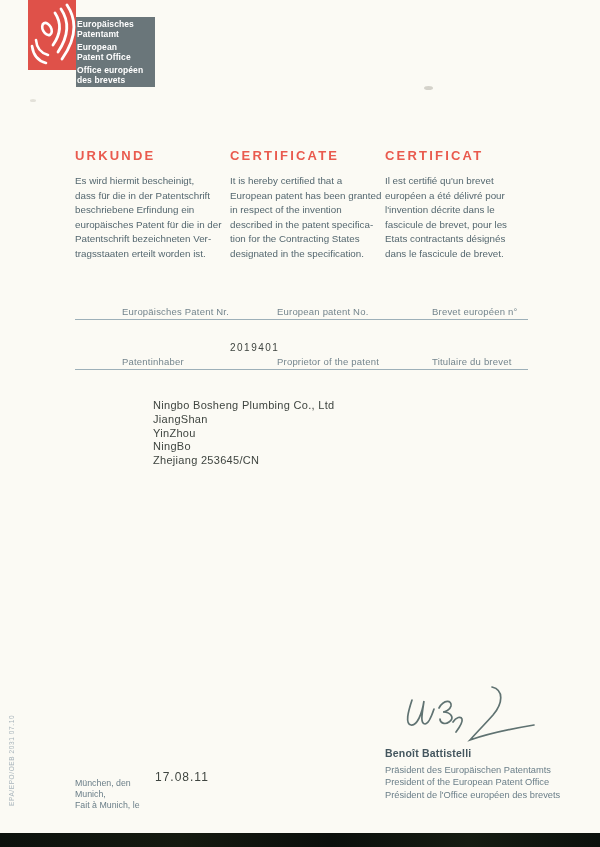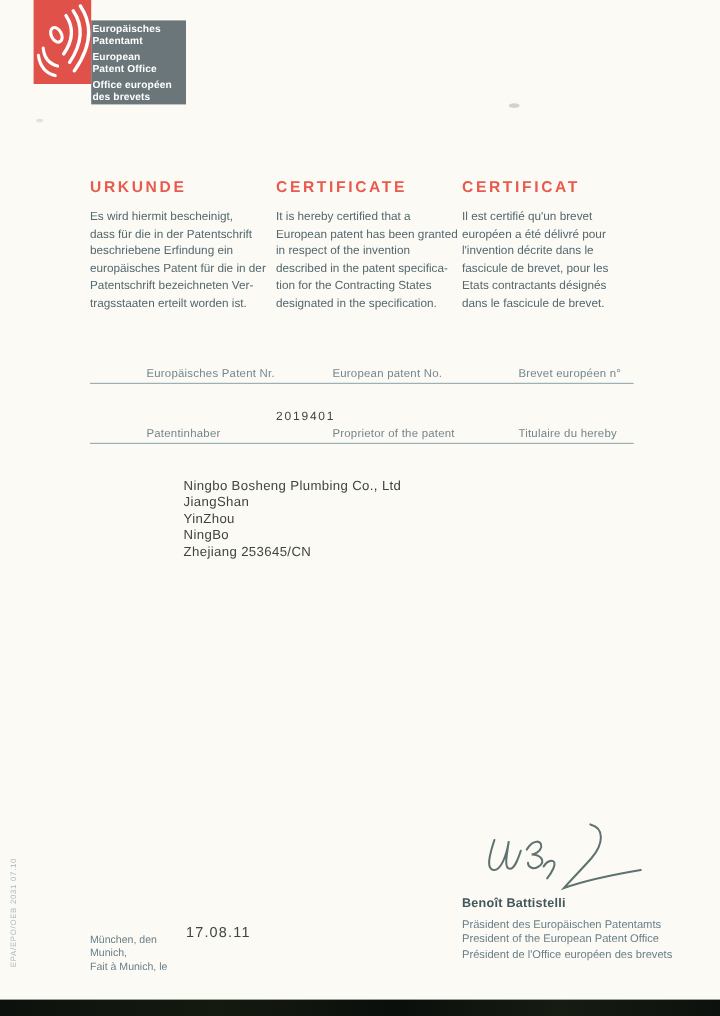--- a/index.html
+++ b/index.html
@@ -114,21 +114,21 @@
     <div class="field-label col1">Europäisches Patent Nr.</div>
     <div class="field-label col2">European patent No.</div>
     <div class="field-label col3">Brevet européen n°</div>
   </div>
   <div class="rule rule-1"></div>
   <div class="patent-number typed">2019401</div>
 
   <div class="row2">
     <div class="field-label col1">Patentinhaber</div>
     <div class="field-label col2">Proprietor of the patent</div>
-    <div class="field-label col3">Titulaire du hereby</div>
+    <div class="field-label col3">Titulaire du brevet</div>
   </div>
   <div class="rule rule-2"></div>
   <div class="proprietor typed">Ningbo Bosheng Plumbing Co., Ltd
 JiangShan
 YinZhou
 NingBo
 Zhejiang 253645/CN</div>
 
   <svg class="signature-svg" width="142" height="64" viewBox="0 0 142 64">
     <g fill="none" stroke="#5f7271" stroke-width="1.7" stroke-linecap="round">

